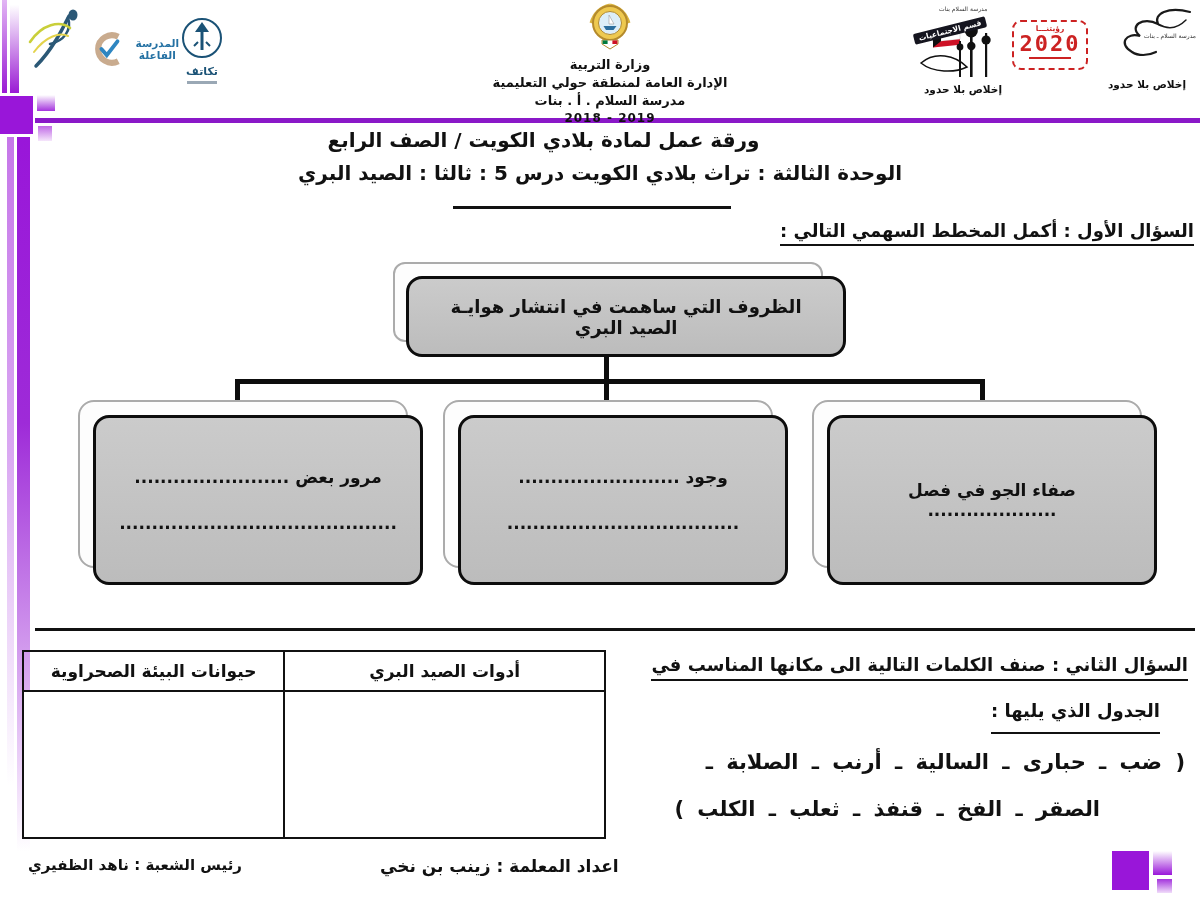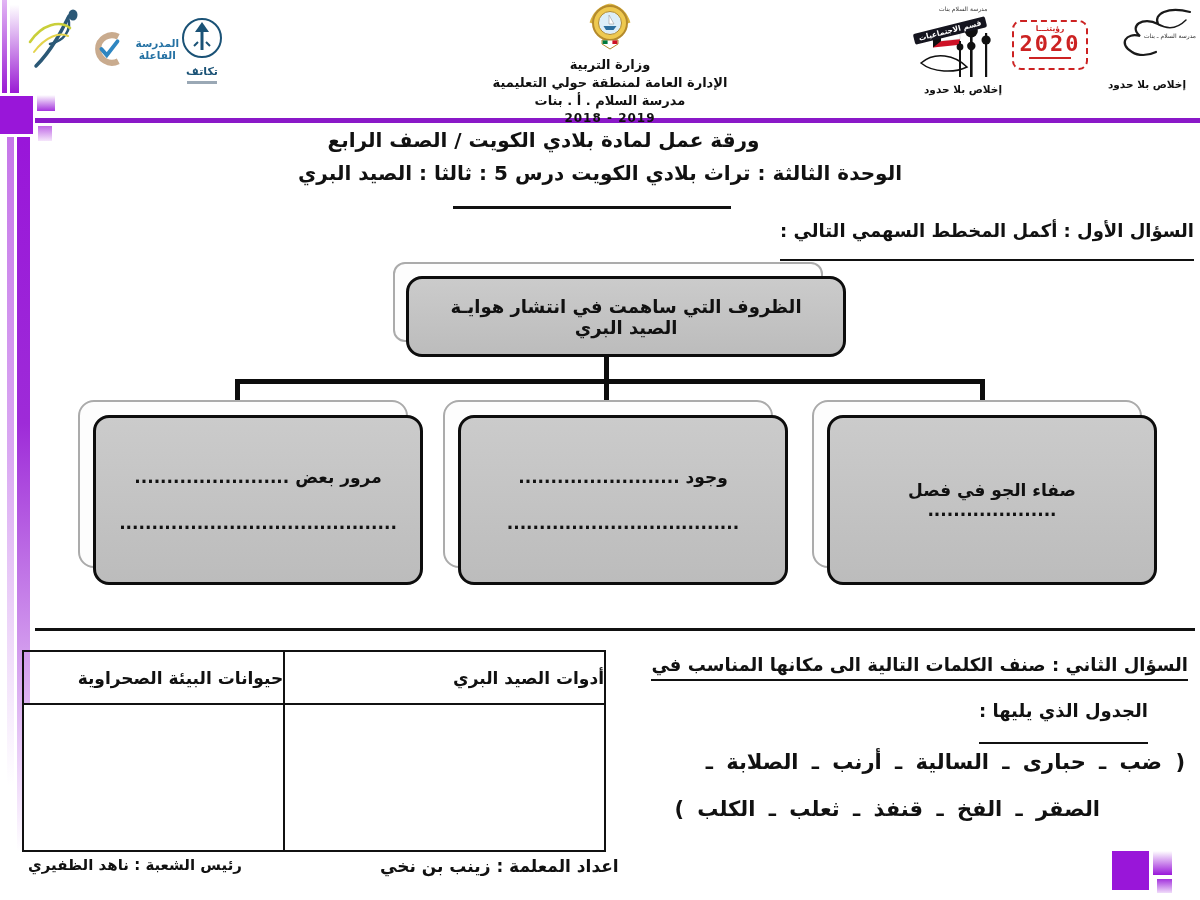--- a/index.html
+++ b/index.html
@@ -44,21 +44,21 @@
   .vision-sub{height:2px;width:42px;background:#cc2222;margin:2px auto 0}
 
   .dove-logo{left:1095px;top:4px;width:103px;height:92px}
   .dove-school{position:absolute;right:2px;top:28px;font-size:6px;color:#333;white-space:nowrap}
   .dove-slogan{position:absolute;right:12px;top:74px;font-size:10.5px;font-weight:bold;white-space:nowrap}
 
   
   .title1{left:0;top:128px;width:1087px;text-align:center;font-size:20px;font-weight:bold}
   .title2{left:0;top:161px;width:1200px;text-align:center;font-size:20px;font-weight:bold}
   .title-underline{left:453px;top:206px;width:278px;height:3px;background:#111}
-  .q1{right:6px;top:220px;font-size:18px;font-weight:bold;border-bottom:2.5px solid #111;padding-bottom:18px}
+  .q1{right:6px;top:220px;font-size:18px;font-weight:bold;border-bottom:2.5px solid #111;padding-bottom:3px}
 
   
   .shadow{background:#fdfdfd;border:2px solid #ababab;border-radius:16px}
   .gbox{background:linear-gradient(180deg,#cbcbcb,#bcbcbc);border:3px solid #0d0d0d;border-radius:16px;display:flex;flex-direction:column;align-items:center;justify-content:center;font-weight:bold;text-align:center}
   .main-shadow{left:393px;top:262px;width:430px;height:80px;border-radius:12px}
   .main-box{left:406px;top:276px;width:440px;height:81px;font-size:18px;padding:0 20px}
   .c-shadow{width:330px;height:168px;top:400px}
   .cs-r{left:812px}.cs-m{left:443px}.cs-l{left:78px}
   .cbox{width:330px;height:170px;top:415px;font-size:17px;gap:26px;padding:0 12px}
   .cb-r{left:827px}.cb-m{left:458px}.cb-l{left:93px}
@@ -67,28 +67,28 @@
   .v-top{left:604px;top:356px;width:5px;height:25px}
   .h-bar{left:235px;top:379px;width:750px;height:5px}
   .v-l{left:235px;top:384px;width:5px;height:17px}
   .v-m{left:604px;top:384px;width:5px;height:17px}
   .v-r{left:980px;top:384px;width:5px;height:17px}
 
   .divider{left:35px;top:628px;width:1160px;height:3px;background:#111}
 
   
   .q2h1{right:12px;top:654px;font-size:18px;font-weight:bold;border-bottom:2.5px solid #111;padding-bottom:4px}
-  .q2h2{right:52px;top:700px;font-size:18px;font-weight:bold;border-bottom:2.5px solid #111;padding-bottom:21px}
+  .q2h2{right:40px;top:700px;font-size:18px;font-weight:bold;border-bottom:2.5px solid #111;padding-bottom:11px}
   .words1{right:15px;top:750px;font-size:21px;font-weight:bold;word-spacing:6px}
   .words2{right:100px;top:797px;font-size:21px;font-weight:bold;word-spacing:6px}
 
   
   .sort-table{position:absolute;left:22px;top:650px;width:584px;border-collapse:collapse;direction:rtl}
   .sort-table th,.sort-table td{border:2.5px solid #111}
-  .sort-table th{height:53px;font-size:17px;font-weight:bold;text-align:right}
+  .sort-table th{height:40px;font-size:17px;font-weight:bold;text-align:center}
   .sort-table td{height:147px;background:#fff}
   .col-tools{width:322px}.col-animals{width:262px}
 
   
   .footer-prep{left:380px;top:856px;font-size:17px;font-weight:bold}
   .footer-head{left:28px;top:856px;font-size:15px;font-weight:bold}
 </style>
 </head>
 <body>
 

